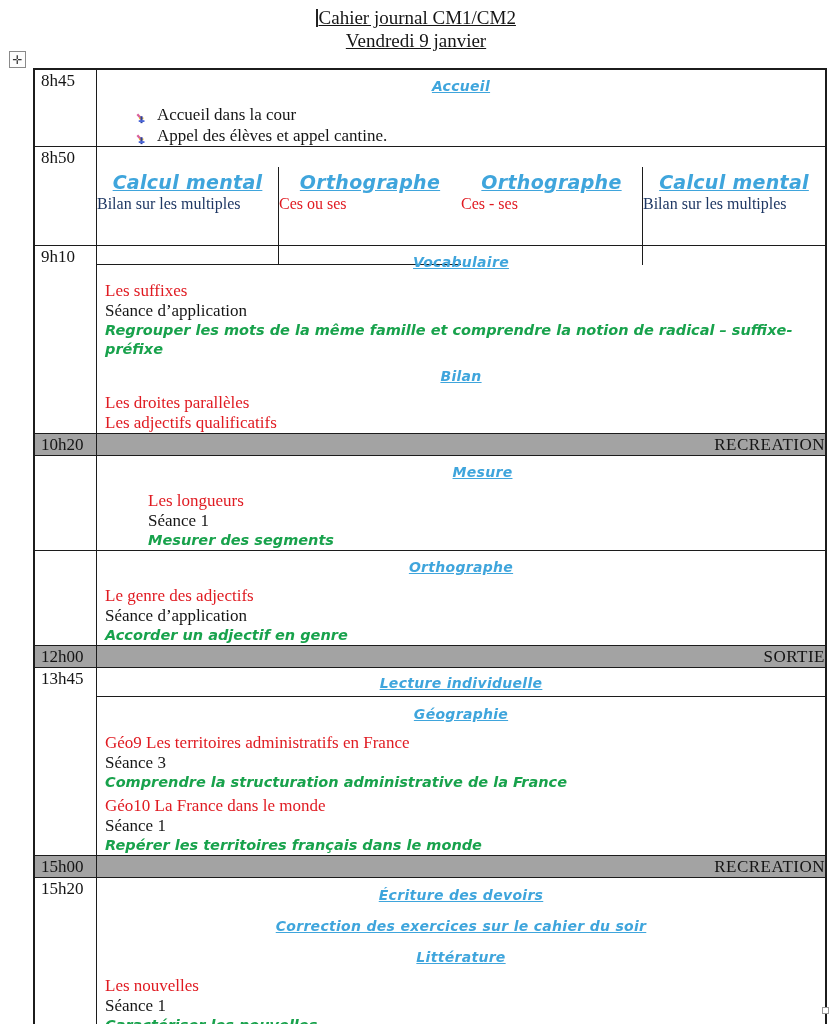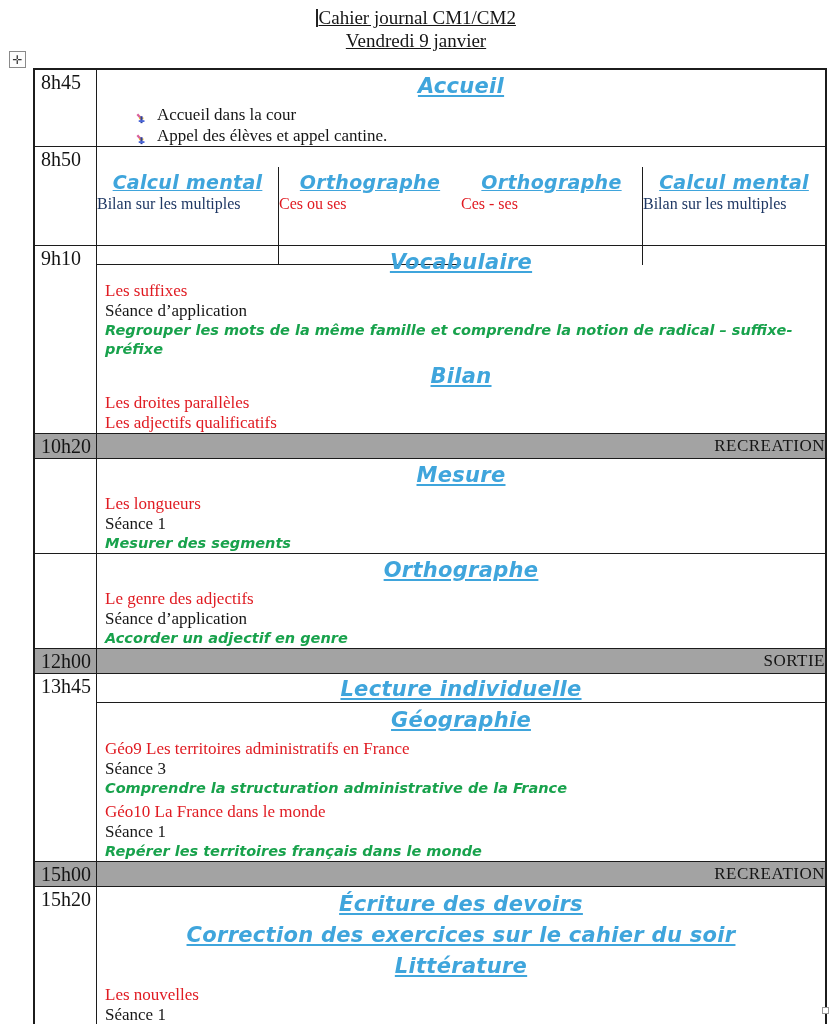--- a/index.html
+++ b/index.html
@@ -19,31 +19,31 @@
     border:1px solid #8a8a8a; background:#fdfdfd; display:flex; align-items:center;
     justify-content:center; font-size:12px; color:#333; cursor:move;
     font-family:"DejaVu Sans", sans-serif; }
 
   
   .sched-table { position:absolute; left:33px; top:68px; width:794px;
     border:2px solid #1c1c1c; background:#fff; }
   .row { display:flex; border-top:1.5px solid #1c1c1c; }
   .row:first-child { border-top:none; }
   .time-cell { width:62px; flex:0 0 62px; border-right:1.5px solid #1c1c1c;
-    padding:1px 0 0 6px; font-size:20px; color:#151515; }
+    padding:1px 0 0 6px; font-size:17px; color:#151515; }
   .content-cell { flex:1; min-width:0; }
 
   .band { background:#a3a3a3; }
   .band .content-cell { display:flex; align-items:center; justify-content:flex-end; }
   .band-label { font-size:17px; color:#141414; letter-spacing:0.5px; }
 
   
   .script-heading { font-family:"DejaVu Sans", sans-serif; font-style:italic;
     font-weight:bold; color:#3FA5DC; text-align:center; text-decoration:underline;
-    font-size:21px; line-height:26px; letter-spacing:0.3px; }
+    font-size:14px; line-height:26px; letter-spacing:0.3px; }
   .script-heading.sub { font-size:19px; line-height:24px; }
 
   .topic-red   { font-size:17px; line-height:20px; color:#E01B22; padding-left:8px; }
   .plain-line  { font-size:17px; line-height:20px; color:#161616; padding-left:8px; }
   .objective-green { font-family:"DejaVu Sans", sans-serif; font-style:italic;
     font-weight:bold; font-size:14.5px; line-height:19px; color:#18A24C; padding-left:8px; }
   .detail-center { font-size:16px; line-height:19px; padding-left:0; }
   .detail-navy { color:#1F3864; }
   .detail-red  { color:#E01B22; }
 
@@ -58,21 +58,21 @@
   .r-8h50 { min-height:99px; }
   .grid-2x2 { display:grid; grid-template-columns:1fr 1fr 1fr 1fr; height:100%;margin-top:20px; }
   .gcell { padding-top:3px; min-height:49px; }
   .gcell.gl { border-right:1.5px solid #1c1c1c; }
   .gcell.gt { border-bottom:1.5px solid #1c1c1c; }
 
   .r-9h10 { min-height:162px; }
   .r-9h10 .content-cell { padding-top:3px; } .mt4 { margin-top:4px; } .mt6 { margin-top:6px; }
 
   .r-band { min-height:22px; }
-  .r-mesure { min-height:88px; }
+  .r-mesure { min-height:88px;gap:43px; }
   .r-ortho  { min-height:94px; }
   .r-mesure .content-cell, .r-ortho .content-cell { padding-top:3px; }
 
   .r-13h45 { min-height:182px; }
   .stack-top { min-height:28px; padding-top:2px; }
   .stack-bottom { border-top:1.5px solid #1c1c1c; min-height:152px; padding-top:4px; }
 
   .r-15h20 { min-height:156px; }
   .r-15h20 .content-cell { padding-top:4px; }
   .hgap { margin-top:5px; }

